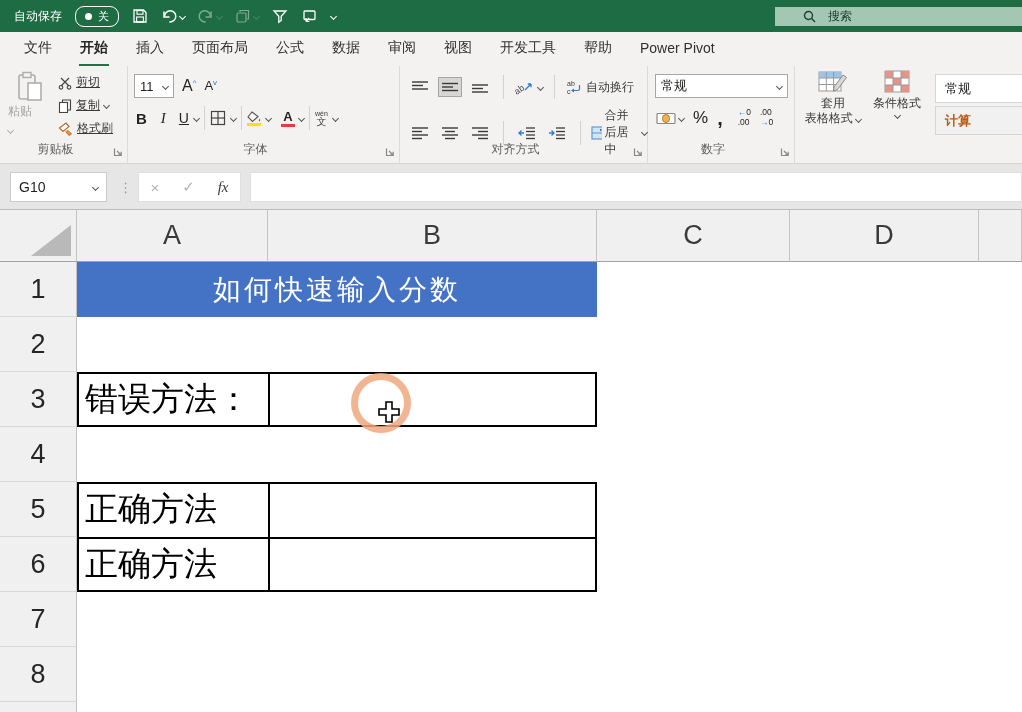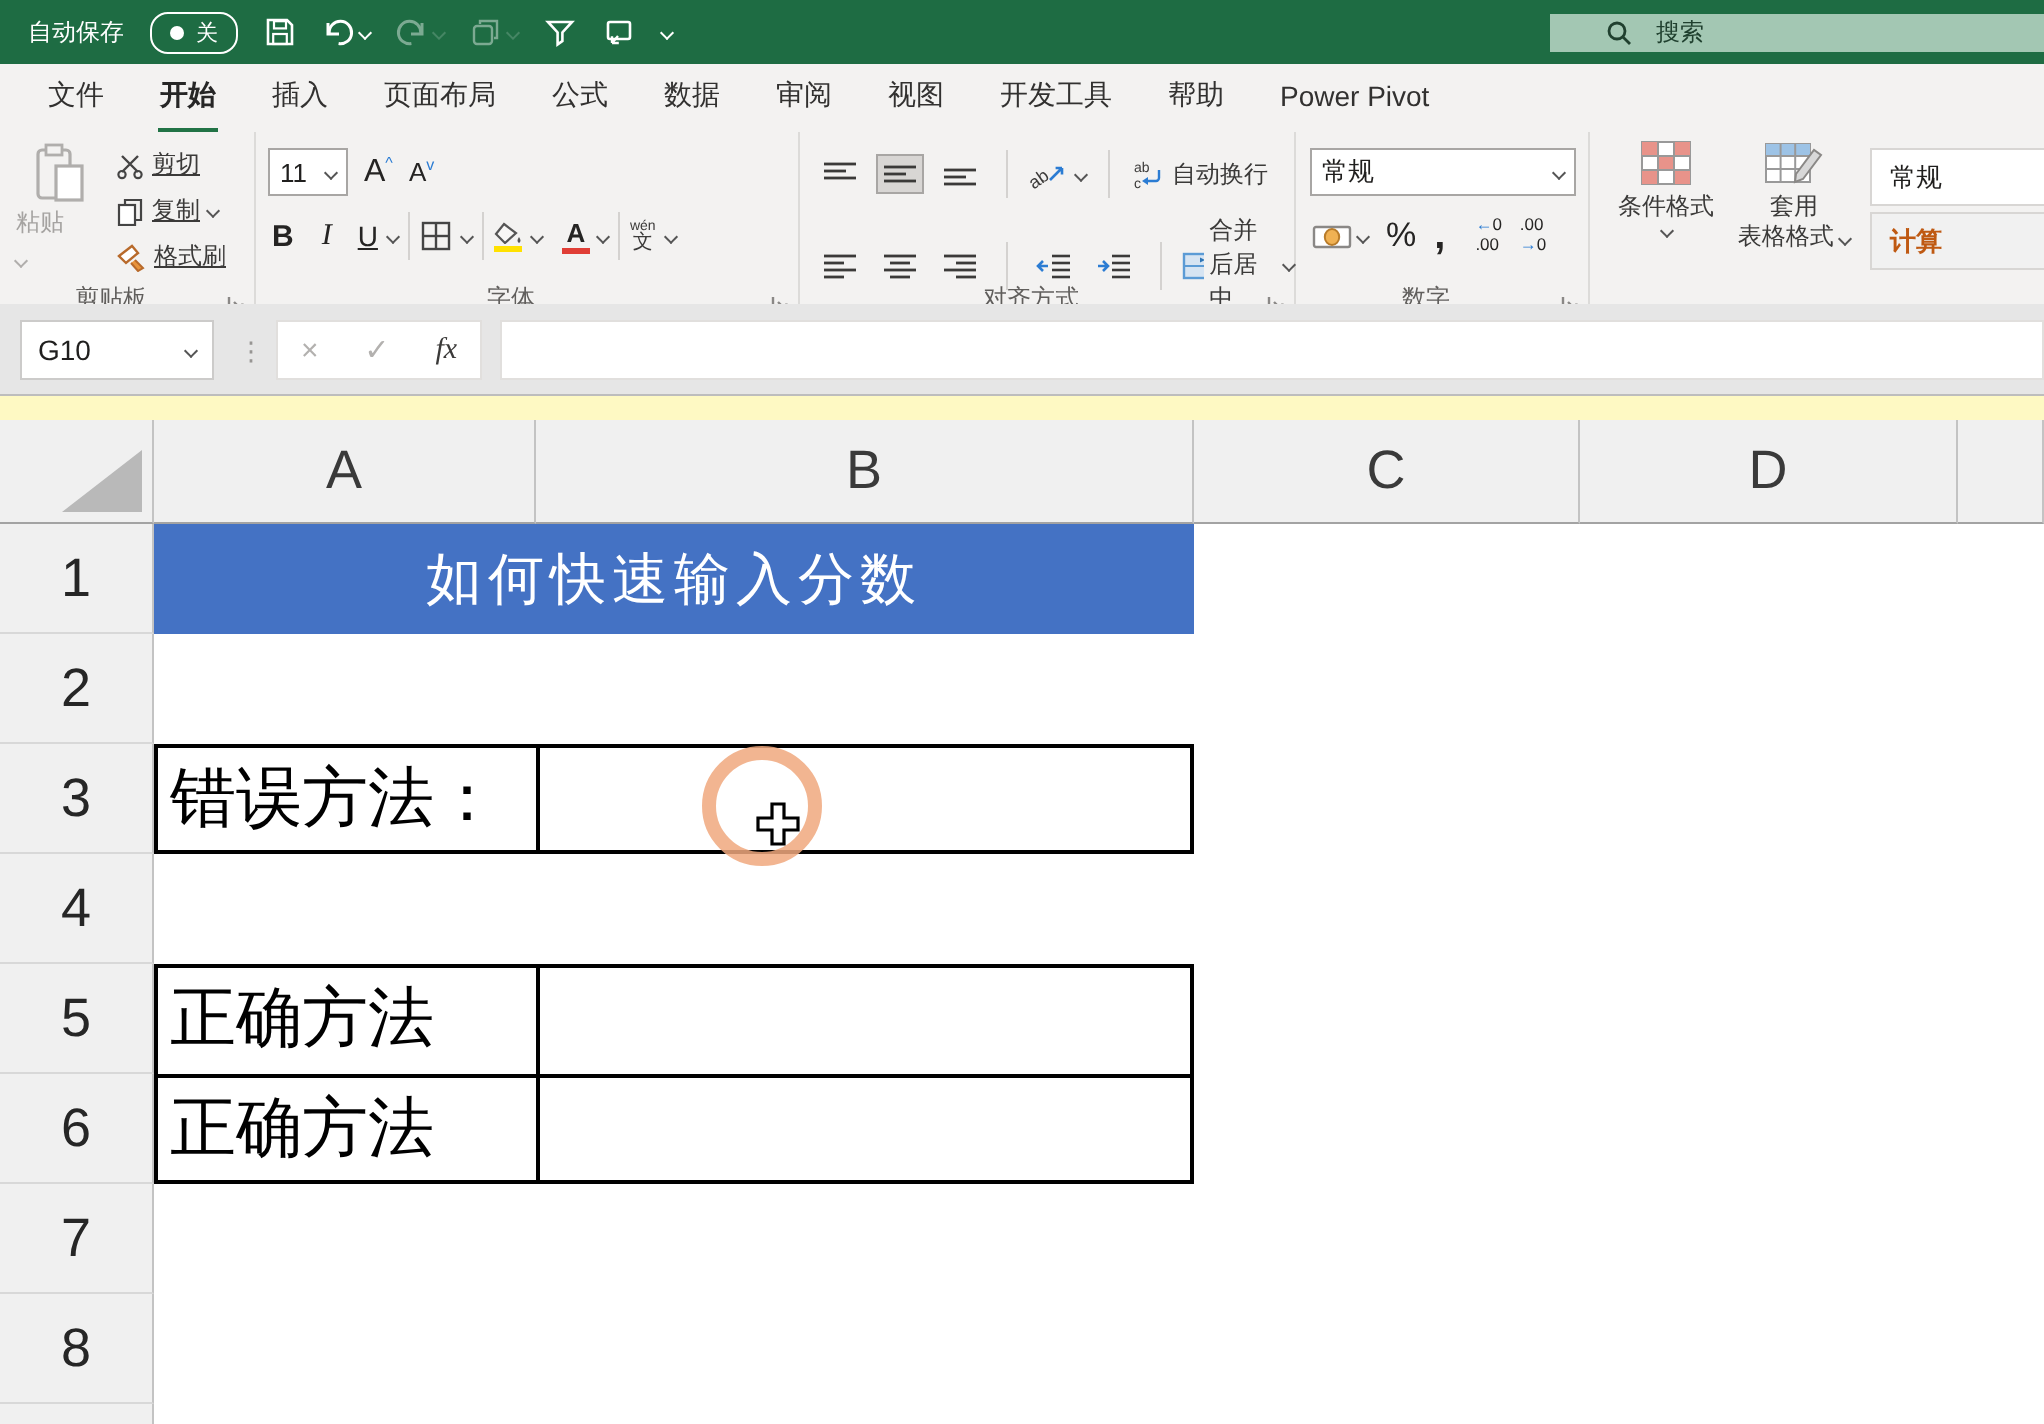--- a/index.html
+++ b/index.html
@@ -1,17 +1,17 @@
 <!DOCTYPE html>
 <html><head>
 <meta charset="utf-8">
 <style>
   * { box-sizing: border-box; margin: 0; padding: 0; }
   body { font-family: "Liberation Sans", sans-serif; background:#fff; }
-  .app { position:relative; width:1022px; height:712px; overflow:hidden; background:#fef9c3; }
+  .app { position:relative; width:1022px; height:712px; overflow:hidden; background:#ef4444; }
 
   
   .titlebar { position:absolute; left:0; top:0; width:100%; height:32px; background:#1e6c43; color:#fff; }
   .qat { position:absolute; left:14px; top:0; height:32px; display:flex; align-items:center; gap:13px; font-size:12px; }
   .toggle { display:inline-flex; align-items:center; gap:6px; border:1px solid #fff; border-radius:9px; padding:2px 9px; font-size:11px; }
   .knob { width:7px; height:7px; background:#fff; border-radius:50%; }
   .dim { opacity:.42; }
   .win-title { position:absolute; left:380px; width:380px; top:0; height:32px; display:flex; align-items:center; justify-content:center; font-size:13px; }
   .search { position:absolute; right:0; top:7px; width:247px; height:19px; background:#a3c7b3; color:#20402f; display:flex; align-items:center; gap:12px; padding-left:28px; font-size:12px; }
   .chev { display:inline-block; width:5px; height:5px; border-right:1.4px solid #555; border-bottom:1.4px solid #555; transform:rotate(45deg); flex:none; }
@@ -65,21 +65,21 @@
   .decico { display:flex; flex-direction:column; font-size:8.5px; line-height:1.15; color:#252423; white-space:nowrap; }
   .blue { color:#2b7cd3; }
 
   .g-styles { flex:1 1 auto; border-right:none; display:flex; padding:4px 0 0 6px; }
   .bigbtn { width:64px; display:flex; flex-direction:column; align-items:center; gap:2px; font-size:12px; color:#3b3a39; text-align:center; line-height:1.25; }
   .gallery { margin-left:6px; padding-top:4px; display:flex; flex-direction:column; gap:3px; }
   .galitem { width:200px; height:29px; background:#fff; border:1px solid #d8d6d4; display:flex; align-items:center; padding:0 9px; font-size:13px; color:#201f1e; }
   .galitem.calc { background:#f1f1f1; color:#bf5912; font-weight:700; }
 
   
-  .fstrip { position:absolute; top:152px; left:0; width:100%; height:46px; background:#e6e6e6; border-bottom:1px solid #bdbdbd; }
+  .fstrip { position:absolute; top:164px; left:0; width:100%; height:46px; background:#e6e6e6; border-bottom:1px solid #bdbdbd; }
   .namebox { position:absolute; left:10px; top:8px; width:97px; height:30px; background:#fff; border:1px solid #cccbca; display:flex; align-items:center; padding:0 8px; font-size:14px; color:#201f1e; }
   .namebox .chev { margin-left:auto; }
   .dots { position:absolute; left:119px; top:8px; height:30px; display:flex; align-items:center; color:#979593; font-size:13px; }
   .fbtns { position:absolute; left:138px; top:8px; width:103px; height:30px; background:#fff; border:1px solid #e1dfdd; display:flex; align-items:center; justify-content:space-around; }
   .xmark, .check { color:#b3b1af; font-size:15px; }
   .fx { font-family:"Liberation Serif", serif; font-style:italic; font-size:15px; color:#3b3a39; }
   .finput { position:absolute; left:250px; top:8px; right:0; height:30px; background:#fff; border:1px solid #e1dfdd; font-size:14px; padding:4px 8px; color:#201f1e; }
 
   
   .sheet { position:absolute; top:210px; left:0; width:1022px; height:502px; background:#fff; overflow:hidden; }
@@ -443,41 +443,41 @@
       <span class="launcher">
         <svg width="10" height="10">
             <path d="M1.5 1.5 v7 h7" fill="none" stroke="#8a8886" stroke-width="1.2"></path>
             <path d="M4 4 l4 4 M8.2 4.8 V8.2 H4.8" fill="none" stroke="#8a8886" stroke-width="1.2"></path>
           </svg>
       </span>
     </div>
 
     <div class="group g-styles">
       <div class="bigbtn">
+        <svg width="30" height="24">
+          <rect x="1" y="2" width="22" height="19" fill="#fff" stroke="#999" stroke-width="1"></rect>
+          <rect x="1" y="2" width="22" height="6" fill="#9dc3e6"></rect>
+          <path d="M8.3 2 v19 M15.6 2 v19 M1 8 h22 M1 14.5 h22" stroke="#999" stroke-width="1"></path>
+          <path d="M16 17 L25 5 l3.5 2.5 -9 12 -4 1.5 Z" fill="#d8d8d8" stroke="#8a8886" stroke-width="1"></path>
+        </svg>
+        <span><span>套用</span><br><span>表格格式</span> <span class="chev"></span></span>
+      </div>
+      <div class="bigbtn">
         <svg width="27" height="24">
           <rect x="1" y="1" width="24" height="21" fill="#fff" stroke="#999" stroke-width="1"></rect>
           <rect x="1" y="1" width="8" height="7" fill="#e8938a"></rect>
             <rect x="17" y="1" width="8" height="7" fill="#e8938a"></rect>
           <rect x="9" y="8" width="8" height="7" fill="#e8938a"></rect>
           <rect x="1" y="15" width="8" height="7" fill="#e8938a"></rect>
             <rect x="17" y="15" width="8" height="7" fill="#e8938a"></rect>
           <path d="M9 1 v21 M17 1 v21 M1 8 h24 M1 15 h24" stroke="#999" stroke-width="1"></path>
         </svg>
         <span>条件格式</span>
         <span class="chev"></span>
       </div>
-      <div class="bigbtn">
-        <svg width="30" height="24">
-          <rect x="1" y="2" width="22" height="19" fill="#fff" stroke="#999" stroke-width="1"></rect>
-          <rect x="1" y="2" width="22" height="6" fill="#9dc3e6"></rect>
-          <path d="M8.3 2 v19 M15.6 2 v19 M1 8 h22 M1 14.5 h22" stroke="#999" stroke-width="1"></path>
-          <path d="M16 17 L25 5 l3.5 2.5 -9 12 -4 1.5 Z" fill="#d8d8d8" stroke="#8a8886" stroke-width="1"></path>
-        </svg>
-        <span><span>套用</span><br><span>表格格式</span> <span class="chev"></span></span>
-      </div>
       <div class="gallery">
         <div class="galitem">常规</div>
         <div class="galitem calc">计算</div>
       </div>
     </div>
   </div>
 
   <div class="fstrip">
     <div class="namebox">
       <span>G10</span>

